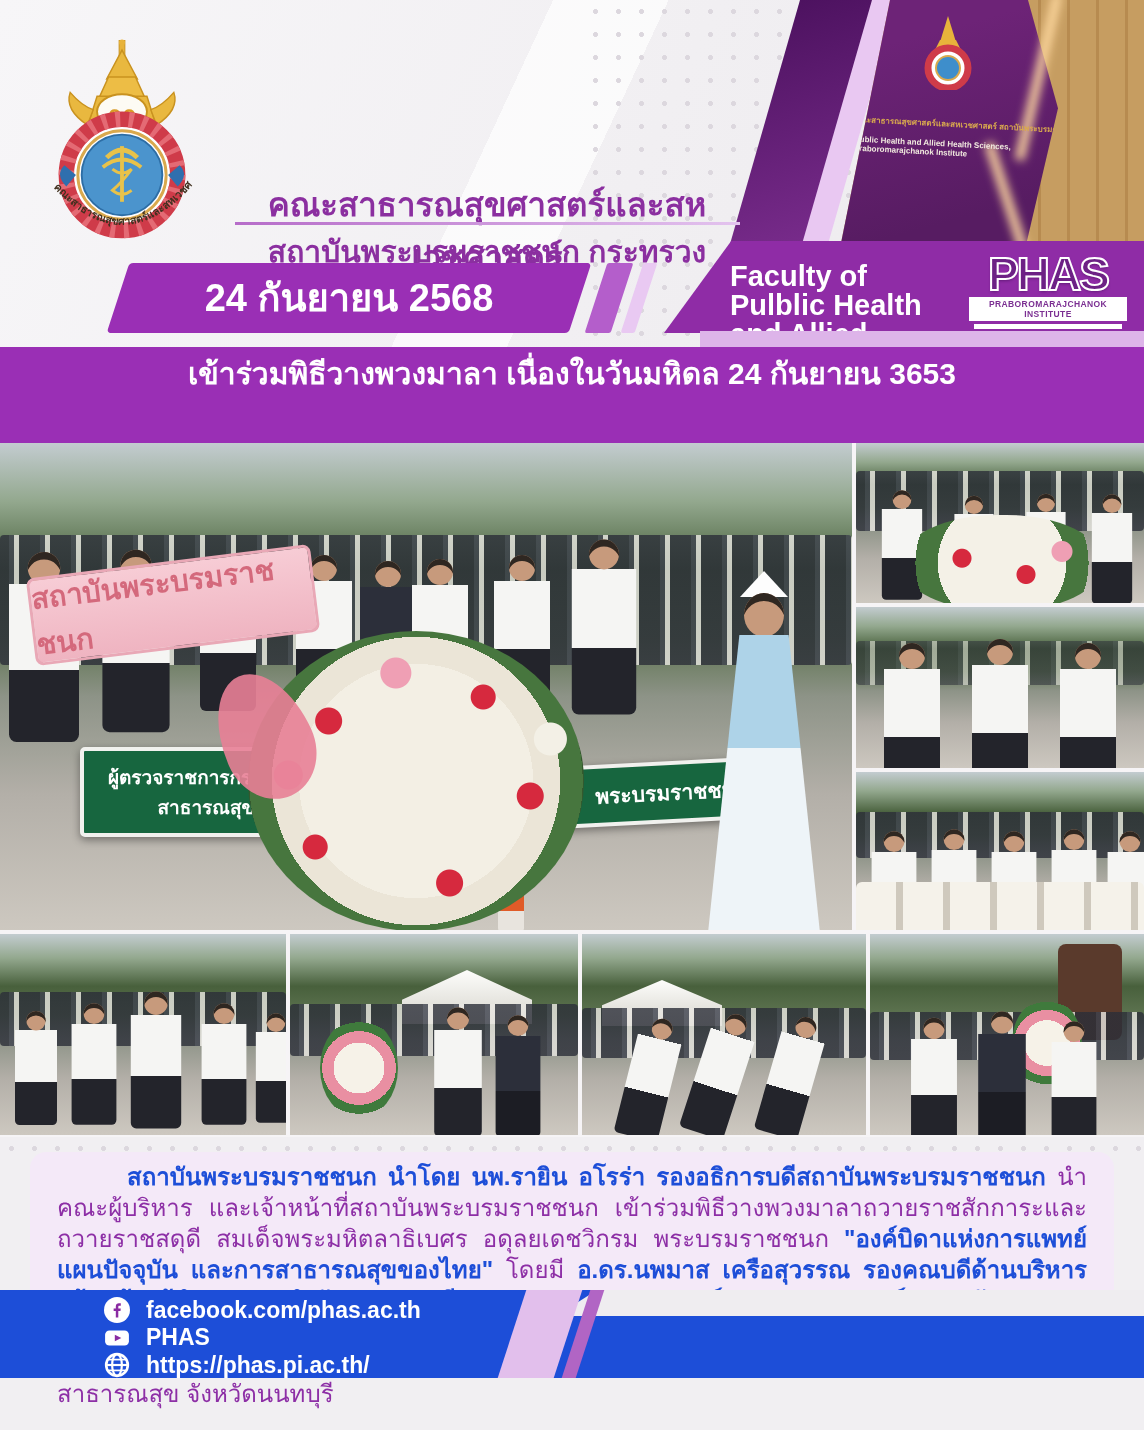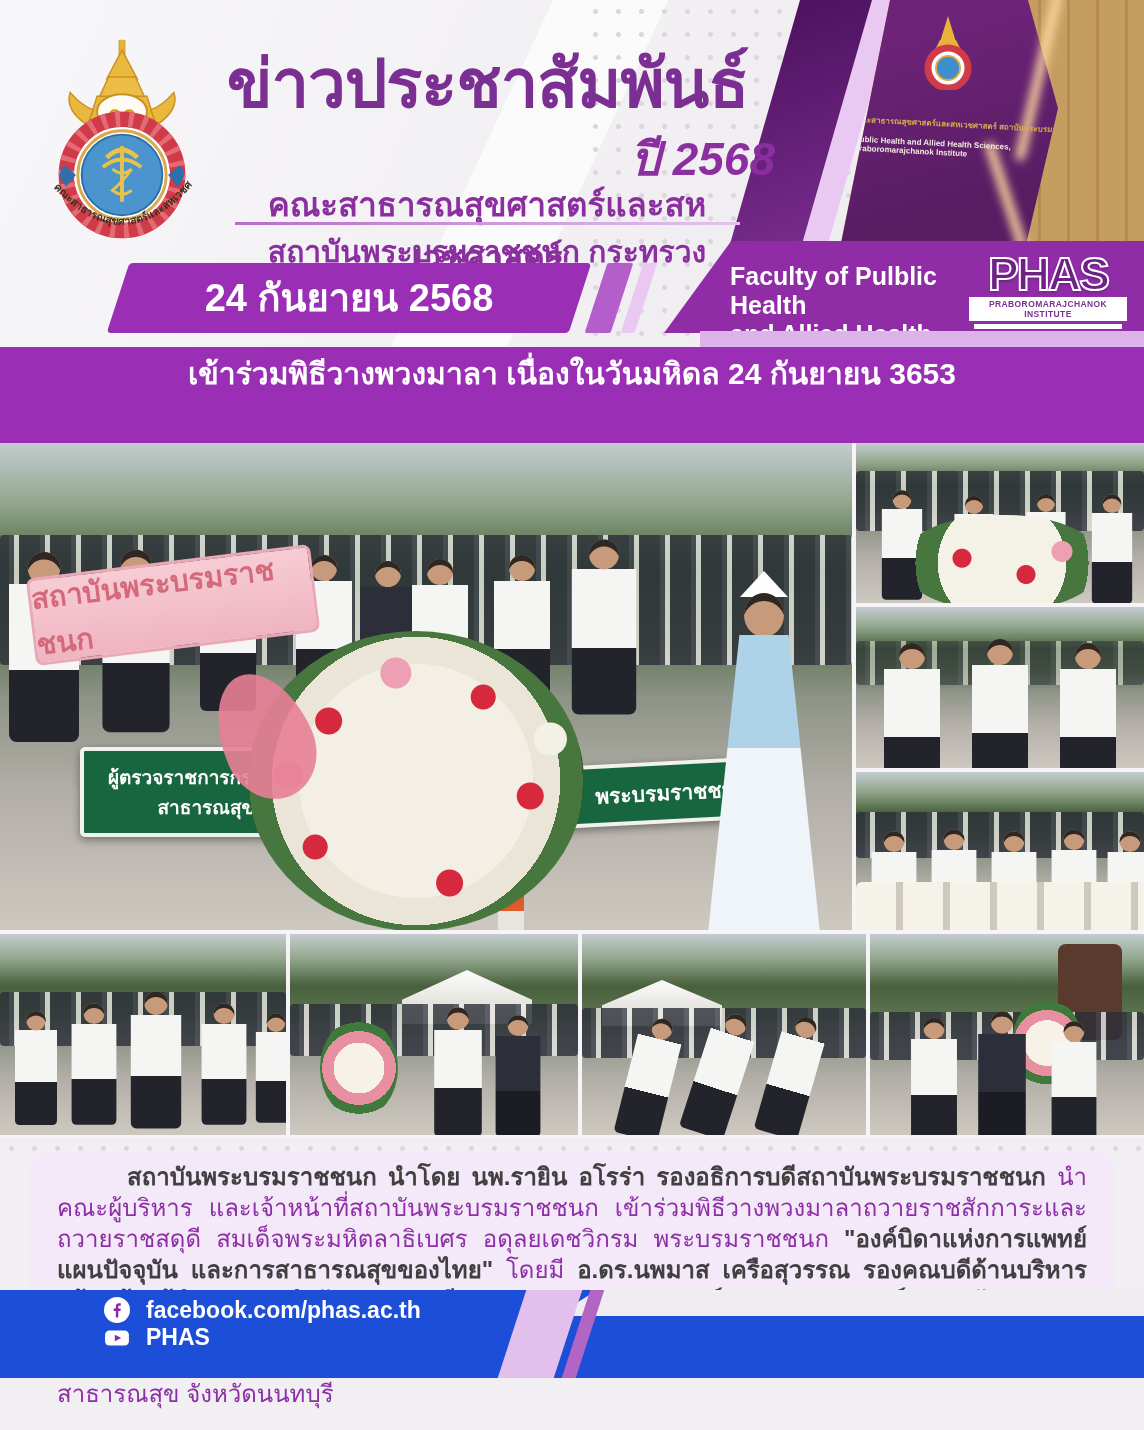--- a/index.html
+++ b/index.html
@@ -33,21 +33,21 @@
   #datebadge span{display:block;transform:skewX(18deg);color:#fff;
     font-size:38px;font-weight:bold;text-align:center;line-height:70px;}
   .dstripe{position:absolute;top:263px;height:70px;transform:skewX(-18deg);border-radius:2px;}
   #ds1{left:596px;width:26px;background:#b45ecb;}
   #ds2{left:632px;width:14px;background:#e9c9f2;}
 
   
   #facpoly{position:absolute;left:664px;top:241px;width:480px;height:92px;
     background:#8f2ca6;clip-path:polygon(0 100%,14% 0,100% 0,100% 100%);}
   #facen{position:absolute;left:730px;top:262px;width:230px;color:#fff;
-    font-size:25px;font-weight:bold;line-height:29px;}
+    font-size:29px;font-weight:bold;line-height:29px;}
   #phaslogo{position:absolute;left:968px;top:252px;width:160px;text-align:center;}
   #phaslogo .big{font-size:46px;font-weight:bold;letter-spacing:-2px;color:#6d2185;
     -webkit-text-stroke:2px #ffffff;text-shadow:0 2px 3px rgba(60,10,80,.5);line-height:44px;}
   #phaslogo .sub{margin:1px auto 0;width:158px;background:#fff;color:#7b2f92;
     font-size:8.5px;font-weight:bold;letter-spacing:.4px;padding:2px 0;}
   #phaslogo .bar{margin:3px auto 0;width:148px;height:5px;background:#fff;}
   #facstrip{position:absolute;left:700px;top:331px;width:444px;height:16px;background:#ddb4e9;}
 
   
   #wallband1{position:absolute;right:258px;top:0;width:86px;height:262px;
@@ -124,21 +124,21 @@
   #nurse .dress{position:absolute;left:20px;top:64px;width:112px;height:298px;
     background:linear-gradient(180deg,#aed3e8 0 38%,#eef4f8 38% 100%);
     clip-path:polygon(28% 0,72% 0,100% 100%,0 100%);}
 
   
   #midband{position:absolute;left:0;top:1137px;width:1144px;height:16px;}
   #article{position:absolute;left:30px;top:1152px;width:1084px;height:186px;
     background:#f4e9f8;border-radius:16px;padding:9px 27px 0 27px;}
   #article p{margin:0;text-indent:70px;text-align:justify;
     color:#8d2fa6;font-size:24px;line-height:31px;}
-  #article .b{font-weight:bold;color:#404040;}
+  #article .b{font-weight:bold;color:#1d4ed8;}
 
   
   #footer{position:absolute;left:0;top:1290px;width:1144px;height:88px;background:#1d4ed8;}
   #footer .notch{position:absolute;right:0;top:0;width:588px;height:26px;background:#efedf0;
     clip-path:polygon(7% 0,100% 0,100% 100%,0 100%);}
   #footer .fstripe{position:absolute;left:512px;top:0;width:56px;height:88px;
     background:#e2bfec;transform:skewX(-18deg);}
   #footer .fstripe2{position:absolute;left:576px;top:0;width:14px;height:88px;
     background:#b165c4;transform:skewX(-18deg);}
   #flinks{position:absolute;left:104px;top:7px;}
@@ -191,22 +191,20 @@
       <path d="M80,134 Q100,118 120,134" fill="none" stroke="#e8c24a" stroke-width="4"></path>
       <path d="M90,136 q10,8 20,0 q-10,14 -20,22 q10,8 20,0" fill="none" stroke="#e8c24a" stroke-width="3"></path>
       <path d="M40,132 q-10,10 2,22 l10,-12 Z" fill="#2f6fae"></path>
       <path d="M160,132 q10,10 -2,22 l-10,-12 Z" fill="#2f6fae"></path>
       <path id="arcA" d="M26,152 Q100,236 174,152" fill="none"></path>
       <text font-size="11" font-weight="bold" fill="#40301f">
         <textPath href="#arcA" startOffset="4">คณะสาธารณสุขศาสตร์และสหเวชศาสตร์</textPath>
       </text>
     </svg>
 
-    <div id="title">ข่าวประชาสัมพันธ์</div>
-    <div id="yearlbl">ปี 2568</div>
     <div id="facultyth">คณะสาธารณสุขศาสตร์และสหเวชศาสตร์</div>
     <div id="hr-grad"></div>
     <div id="instth">สถาบันพระบรมราชชนก กระทรวงสาธารณสุข</div>
 
     <div id="datebadge">
       <span>24 กันยายน 2568</span>
     </div>
     <div id="ds1" class="dstripe"></div>
     <div id="ds2" class="dstripe"></div>
 
@@ -343,16 +341,26 @@
         </svg>
         <span>facebook.com/phas.ac.th</span>
       </div>
       <div class="frow">
         <svg width="26" height="26" viewBox="0 0 24 24">
           <rect x="1" y="5" width="22" height="14" rx="4" fill="#fff"></rect>
           <path d="M10 9l6 3-6 3z" fill="#8a2ba2"></path>
         </svg>
         <span>PHAS</span>
       </div>
+      <div class="frow">
+        <svg width="26" height="26" viewBox="0 0 24 24">
+          <circle cx="12" cy="12" r="10" fill="none" stroke="#fff" stroke-width="2.4"></circle>
+          <ellipse cx="12" cy="12" rx="4.5" ry="10" fill="none" stroke="#fff" stroke-width="2"></ellipse>
+          <line x1="2" y1="12" x2="22" y2="12" stroke="#fff" stroke-width="2"></line>
+          <line x1="3.5" y1="7" x2="20.5" y2="7" stroke="#fff" stroke-width="1.6"></line>
+          <line x1="3.5" y1="17" x2="20.5" y2="17" stroke="#fff" stroke-width="1.6"></line>
+        </svg>
+        <span>https://phas.pi.ac.th/</span>
+      </div>
     </div>
   </div>
 
 </div>
 
 </body></html>

